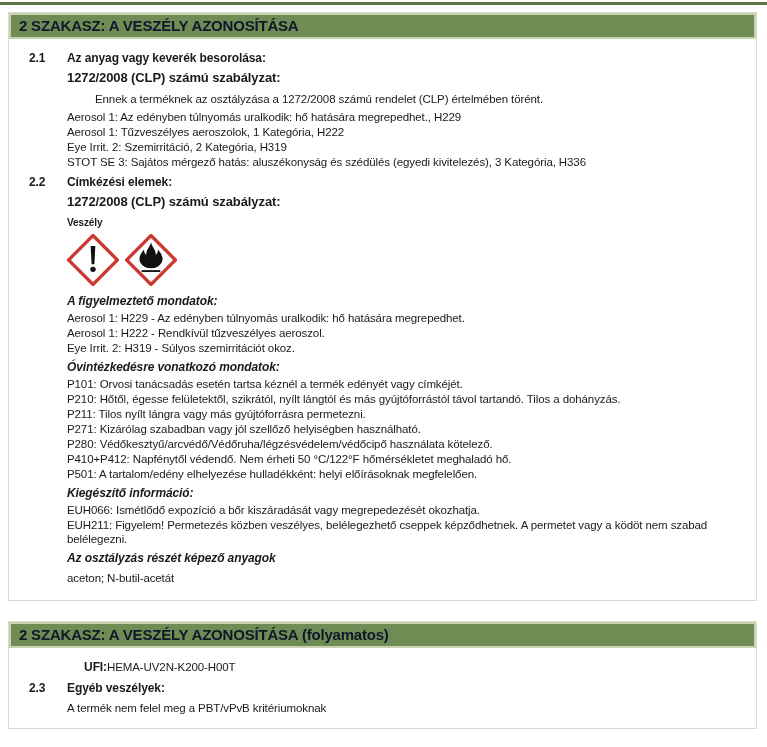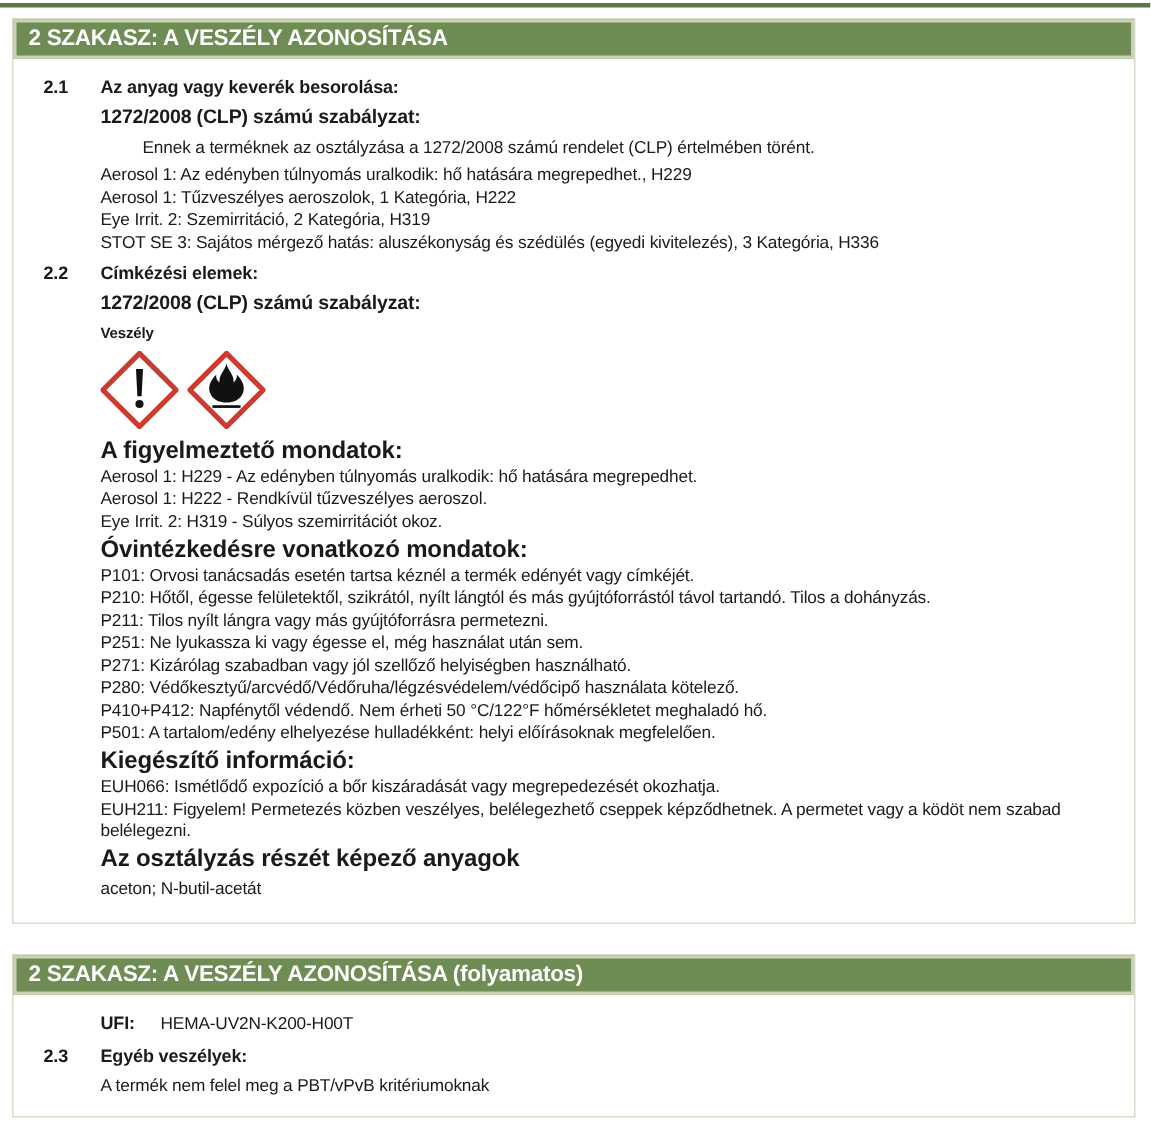--- a/index.html
+++ b/index.html
@@ -17,21 +17,21 @@
     width: 100%;
   }
   .section-box {
     margin: 7px 10px 0 8px;
     border: 1px solid #d9dccb;
     background: #ffffff;
   }
   .section-bar {
     background: #6f8c55;
     border: 2px solid #c9d3b2;
-    color: #ffffff;
+    color: #0f172a;
     font-weight: bold;
     font-size: 15px;
     letter-spacing: -0.2px;
     padding: 2px 8px 3px 8px;
   }
   .content {
     padding: 10px 10px 14px 0;
     font-size: 11.5px;
     line-height: 14px;
     letter-spacing: -0.1px;
@@ -39,25 +39,25 @@
   .row { position: relative; padding-left: 58px; }
   .num {
     position: absolute; left: 20px; top: 0;
     font-weight: bold; font-size: 12px;
   }
   .sec-heading { font-weight: bold; font-size: 12px; margin: 2px 0 6px 0; }
   .clp-sub { font-weight: bold; font-size: 13px; margin: 4px 0 7px 0; }
   .signal { font-weight: bold; font-size: 10px; margin: 2px 0 4px 0; }
   .body-line { margin: 0 0 1px 0; }
   .intro { margin-bottom: 4px; padding-left: 28px; }
-  .bold-heading { font-weight: bold; font-size: 16px; margin: 5px 0 3px 0; }
+  .bold-heading { font-weight: bold; font-size: 12px; margin: 5px 0 3px 0; font-style: italic; }
   .pictogram-row { display: flex; gap: 6px; margin: 4px 0 8px 0; }
   .pictogram { width: 52px; height: 52px; }
   .ufi-row { margin: 2px 0 7px 0; }
-  .ufi-label { display: inline-block; width: 40px; font-weight: bold; font-size: 12px; }
+  .ufi-label { display: inline-block; width: 40px; font-weight: bold; font-size: 12px; text-align: right; }
   .gap { height: 13px; }
   .substances-line { margin-top: 6px; }
 </style>
 </head>
 <body>
 
 <div class="top-rule"></div>
 
 <div class="section-box">
   <div class="section-bar">2 SZAKASZ: A VESZÉLY AZONOSÍTÁSA</div>
@@ -95,21 +95,20 @@
 
       <div class="bold-heading">A figyelmeztető mondatok:</div>
       <div class="body-line">Aerosol 1: H229 - Az edényben túlnyomás uralkodik: hő hatására megrepedhet.</div>
       <div class="body-line">Aerosol 1: H222 - Rendkívül tűzveszélyes aeroszol.</div>
       <div class="body-line">Eye Irrit. 2: H319 - Súlyos szemirritációt okoz.</div>
 
       <div class="bold-heading">Óvintézkedésre vonatkozó mondatok:</div>
       <div class="body-line">P101: Orvosi tanácsadás esetén tartsa kéznél a termék edényét vagy címkéjét.</div>
       <div class="body-line">P210: Hőtől, égesse felületektől, szikrától, nyílt lángtól és más gyújtóforrástól távol tartandó. Tilos a dohányzás.</div>
       <div class="body-line">P211: Tilos nyílt lángra vagy más gyújtóforrásra permetezni.</div>
-      <div class="body-line">P251: Ne lyukassza ki vagy égesse el, még használat után sem.</div>
       <div class="body-line">P271: Kizárólag szabadban vagy jól szellőző helyiségben használható.</div>
       <div class="body-line">P280: Védőkesztyű/arcvédő/Védőruha/légzésvédelem/védőcipő használata kötelező.</div>
       <div class="body-line">P410+P412: Napfénytől védendő. Nem érheti 50 °C/122°F hőmérsékletet meghaladó hő.</div>
       <div class="body-line">P501: A tartalom/edény elhelyezése hulladékként: helyi előírásoknak megfelelően.</div>
 
       <div class="bold-heading">Kiegészítő információ:</div>
       <div class="body-line">EUH066: Ismétlődő expozíció a bőr kiszáradását vagy megrepedezését okozhatja.</div>
       <div class="body-line">EUH211: Figyelem! Permetezés közben veszélyes, belélegezhető cseppek képződhetnek. A permetet vagy a ködöt nem szabad belélegezni.</div>
 
       <div class="bold-heading">Az osztályzás részét képező anyagok</div>

